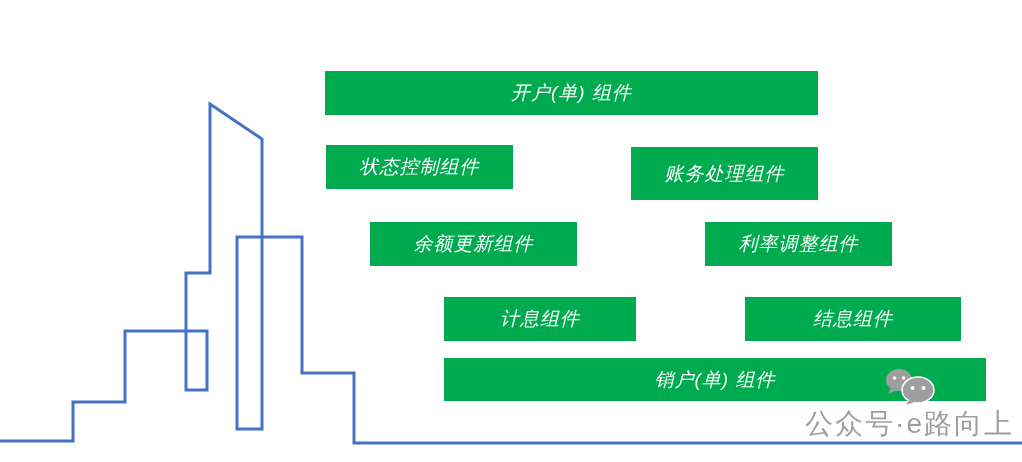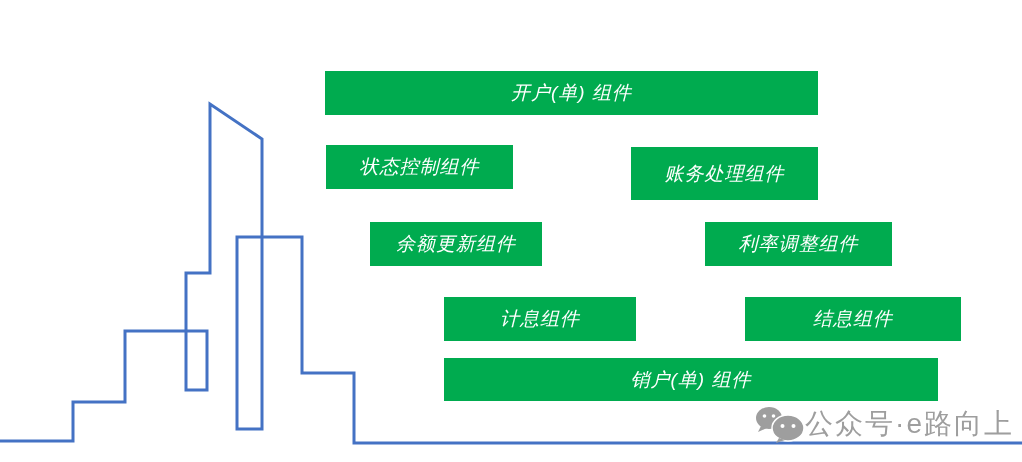--- a/index.html
+++ b/index.html
@@ -35,34 +35,35 @@
     color: var(--box-text, #ffffff);
     font-style: italic;
     font-size: 19px;
     letter-spacing: 1px;
     white-space: nowrap;
   }
   
   .b1 { left: 325px; top:  71px; width: 493px; height: 44px; }
   .b2 { left: 326px; top: 145px; width: 187px; height: 44px; }
   .b3 { left: 631px; top: 147px; width: 187px; height: 53px; }
-  .b4 { left: 370px; top: 222px; width: 172px; height: 44px; }
+  .b4 { left: 370px; top: 222px; width: 207px; height: 44px; }
   .b5 { left: 705px; top: 222px; width: 187px; height: 44px; }
   .b6 { left: 444px; top: 297px; width: 192px; height: 44px; }
   .b7 { left: 745px; top: 297px; width: 216px; height: 44px; }
-  .b8 { left: 444px; top: 358px; width: 494px; height: 43px; }
+  .b8 { left: 444px; top: 358px; width: 542px; height: 43px; }
 
   .watermark {
     position: absolute;
     right: 8px;
     bottom: 19px;
     display: flex;
     align-items: center;
     gap: 0;
     color: var(--gray, #9E9E9E);
+    flex-direction: column;
   }
   .watermark .wm-text {
     font-size: 28px;
     letter-spacing: 2px;
     white-space: nowrap;
   }
   .wm-icon { width: 50px; height: 38px; }
 </style>
 </head>
 <body>

